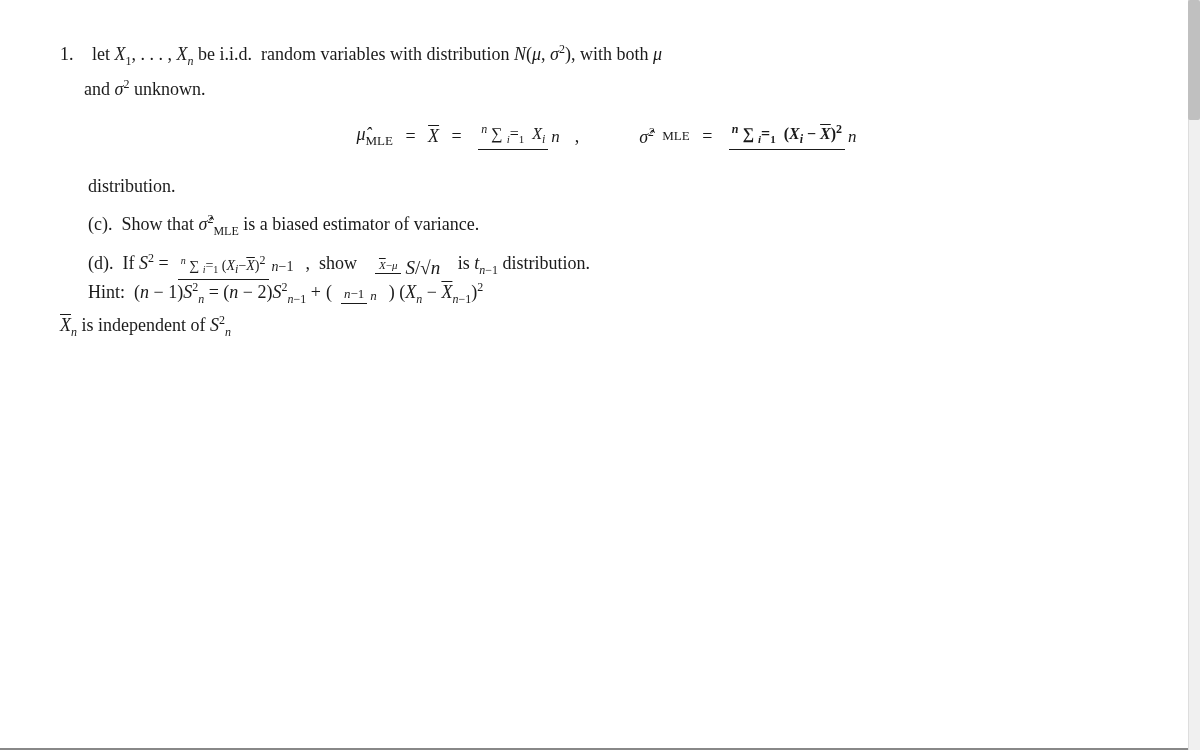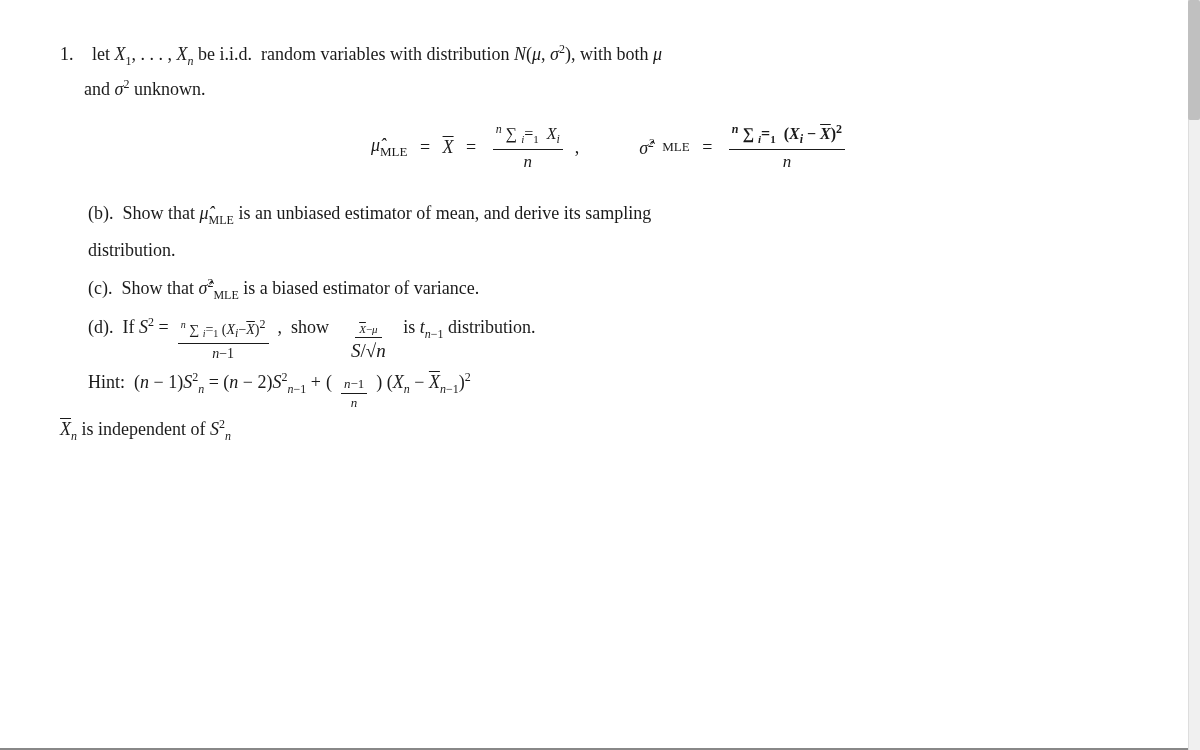--- a/index.html
+++ b/index.html
@@ -64,21 +64,20 @@
     .math-display {
       display: flex;
       justify-content: center;
       align-items: center;
       margin: 22px 0 26px 0;
       gap: 60px;
     }
 
     .frac {
       display: inline-flex;
-      flex-direction: column;
       align-items: center;
       vertical-align: middle;
       margin: 0 4px;
     }
 
     .frac .numerator {
       border-bottom: 1.5px solid #1a1a1a;
       padding: 0 3px 2px 3px;
       text-align: center;
       font-size: 17px;
@@ -163,32 +162,29 @@
                 <span style="font-size:16px;">∑</span>
                 <span style="vertical-align:sub; font-size:11px; font-style:italic;">i</span>=<span style="vertical-align:sub; font-size:11px;">1</span>
                 &nbsp;(<i>X</i><sub><i>i</i></sub> − <span style="text-decoration:overline; font-style:italic;">X</span>)<sup>2</sup>
               </span>
             </div>
             <div class="denominator"><i>n</i></div>
           </div>
         </div>
       </div>
 
-      <div class="part-line" style="margin-top: 10px;">
-        (b). &nbsp;Show that <i>μ̂</i><sub style="font-style:normal;">MLE</sub> is an unbiased estimator of mean, and derive its sampling
-      </div>
       <div style="margin-left:28px; margin-bottom:12px; font-size:18px;">
         distribution.
       </div>
 
       <div class="part-line">
         (c). &nbsp;Show that <i>σ̂</i><sup>2</sup><sub style="font-style:normal;">MLE</sub> is a biased estimator of variance.
       </div>
 
-      <div style="margin-left:28px; margin-bottom:8px; font-size:18px; display:flex; align-items:baseline; gap:5px; flex-wrap:wrap;">
+      <div style="margin-left:28px; font-size:18px; display:flex; align-items:baseline; gap:5px; flex-wrap:wrap;">
         <span>(d). &nbsp;If <i>S</i><sup>2</sup> = </span>
         <div class="frac" style="font-size:15px;">
           <div class="numerator" style="font-size:14px;">
             <span style="vertical-align:super; font-size:10px; font-style:italic;">n</span>
             <span>∑</span>
             <span style="vertical-align:sub; font-size:10px; font-style:italic;">i</span>=<span style="vertical-align:sub; font-size:10px;">1</span>
             (<i>X</i><sub><i>i</i></sub>−<span style="text-decoration:overline; font-style:italic;">X</span>)<sup>2</sup>
           </div>
           <div class="denominator" style="font-size:14px;"><i>n</i>−1</div>
         </div>

